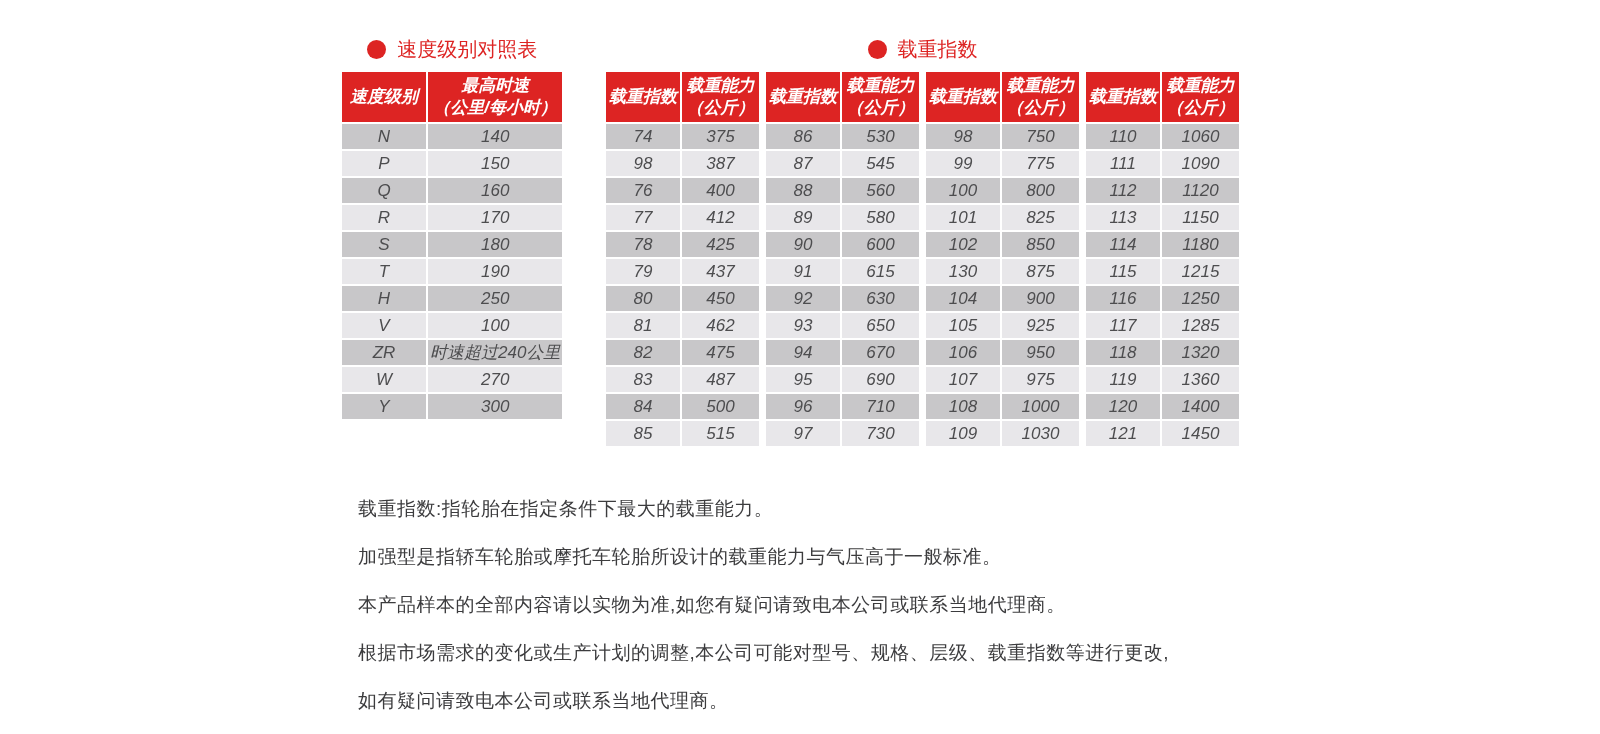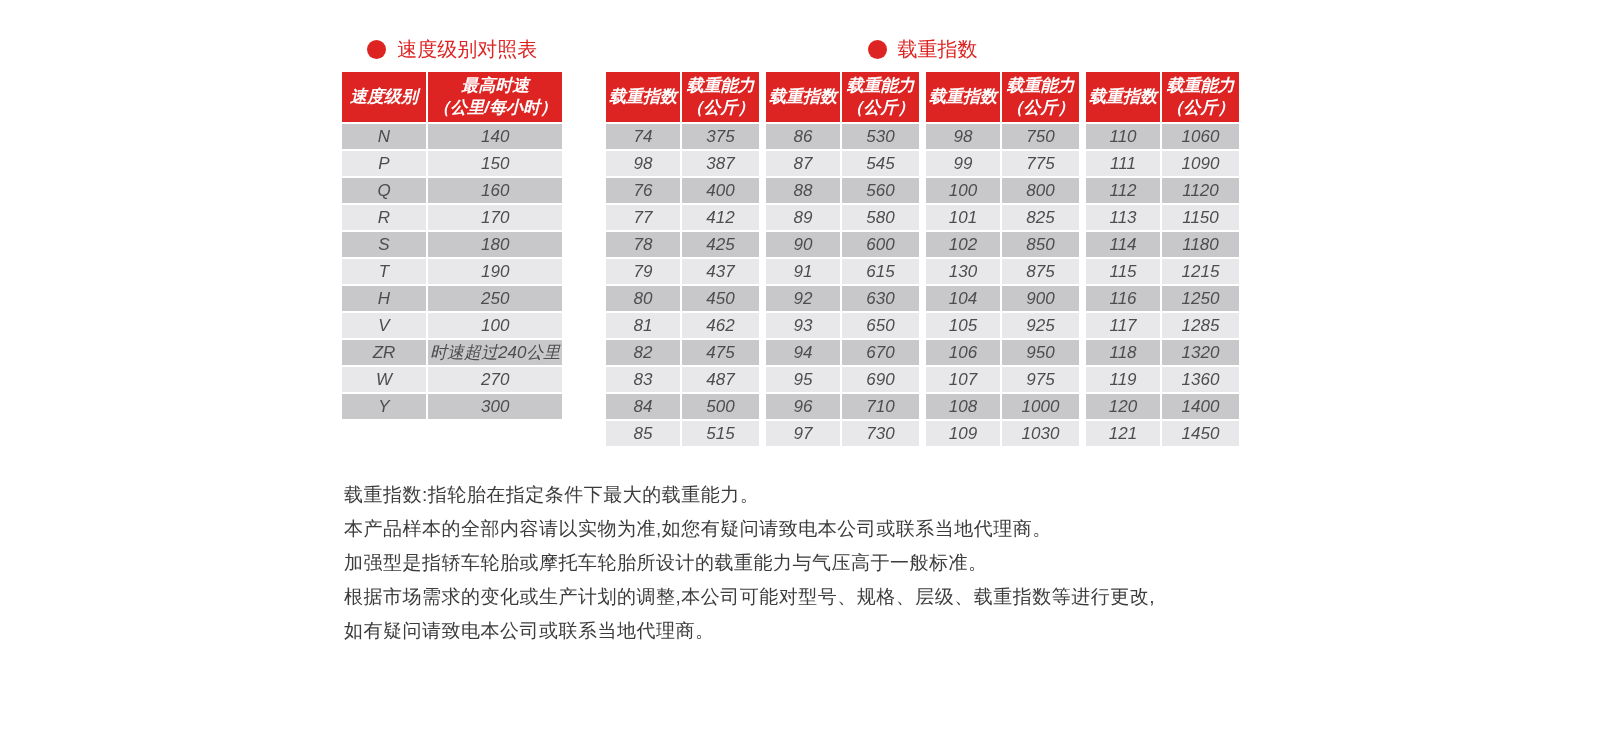--- a/index.html
+++ b/index.html
@@ -84,21 +84,21 @@
   }
   .load-pair col.c-idx { width: 74px; }
   .load-pair col.c-cap { width: 77px; }
 
   .notes {
     position: absolute;
     left: 344px;
     top: 478px;
   }
   .notes p {
-    margin: 0;
+    margin: 14px;
     font-size: 19px;
     line-height: 34px;
     color: #3c3c3e;
     letter-spacing: 0.5px;
   }
 </style>
 </head>
 <body>
 
 <section class="speed-section">
@@ -423,17 +423,17 @@
             <td>121</td>
             <td>1450</td>
           </tr>
         </tbody>
       </table>
     </div>
 </section>
 
 <div class="notes" id="notes">
     <p>载重指数:指轮胎在指定条件下最大的载重能力。</p>
+    <p>加强型是指轿车轮胎或摩托车轮胎所设计的载重能力与气压高于一般标准。</p>
     <p>本产品样本的全部内容请以实物为准,如您有疑问请致电本公司或联系当地代理商。</p>
-    <p>加强型是指轿车轮胎或摩托车轮胎所设计的载重能力与气压高于一般标准。</p>
     <p>根据市场需求的变化或生产计划的调整,本公司可能对型号、规格、层级、载重指数等进行更改,</p>
     <p>如有疑问请致电本公司或联系当地代理商。</p>
   </div>
 
 </body></html>

